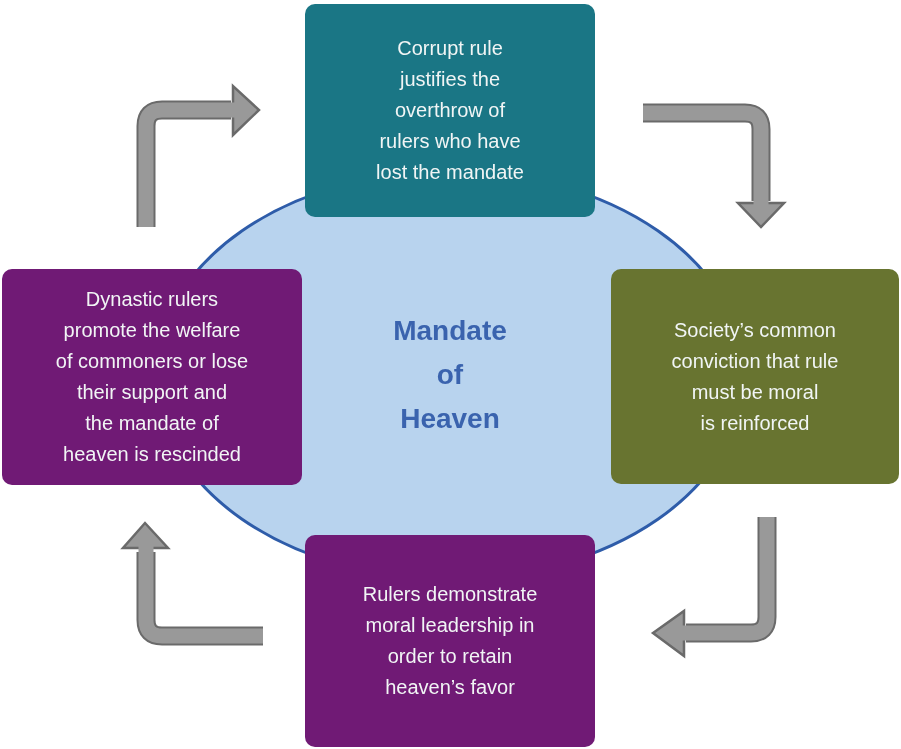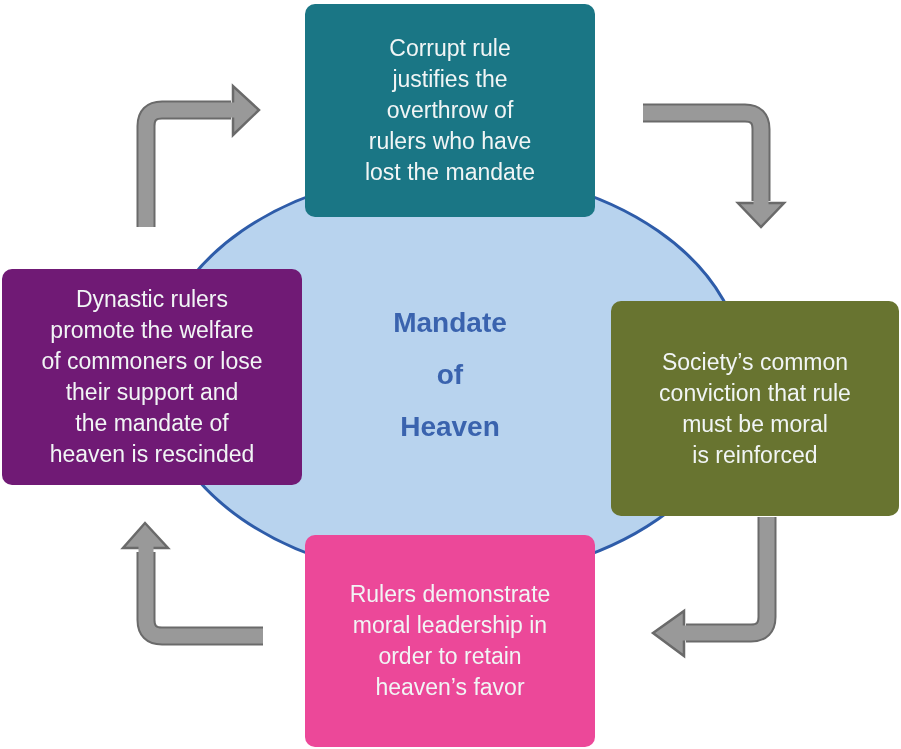--- a/index.html
+++ b/index.html
@@ -23,44 +23,44 @@
     height: 749px;
   }
   .node {
     position: absolute;
     display: flex;
     align-items: center;
     justify-content: center;
     text-align: center;
     border-radius: 10px;
     color: #f1f5f5;
-    font-size: 23px;
+    font-size: 20px;
     font-weight: 500;
     line-height: 31px;
     white-space: pre-line;
     box-sizing: border-box;
   }
   .node-top    { left: 305px; top: 4px;   width: 290px; height: 213px; background: #1a7685; }
-  .node-right  { left: 611px; top: 269px; width: 288px; height: 215px; background: #687430; margin-top: 32px; }
-  .node-bottom { left: 305px; top: 535px; width: 290px; height: 212px; background: #ec4899; }
+  .node-right  { left: 611px; top: 269px; width: 288px; height: 215px; background: #687430; }
+  .node-bottom { left: 305px; top: 535px; width: 290px; height: 212px; background: #701a75; }
   .node-left   { left: 2px;   top: 269px; width: 300px; height: 216px; background: #701a75; }
   .center-label {
     position: absolute;
     left: 330px;
     top: 312px;
     width: 240px;
     height: 126px;
     display: flex;
     align-items: center;
     justify-content: center;
     text-align: center;
     color: #3a63ae;
     font-size: 28px;
     font-weight: bold;
-    line-height: 52px;
+    line-height: 44px;
     white-space: pre-line;
   }
 </style>
 </head>
 <body>
 
 <div class="diagram">
 
   <svg class="bg-svg" viewBox="0 0 901 749">
 

